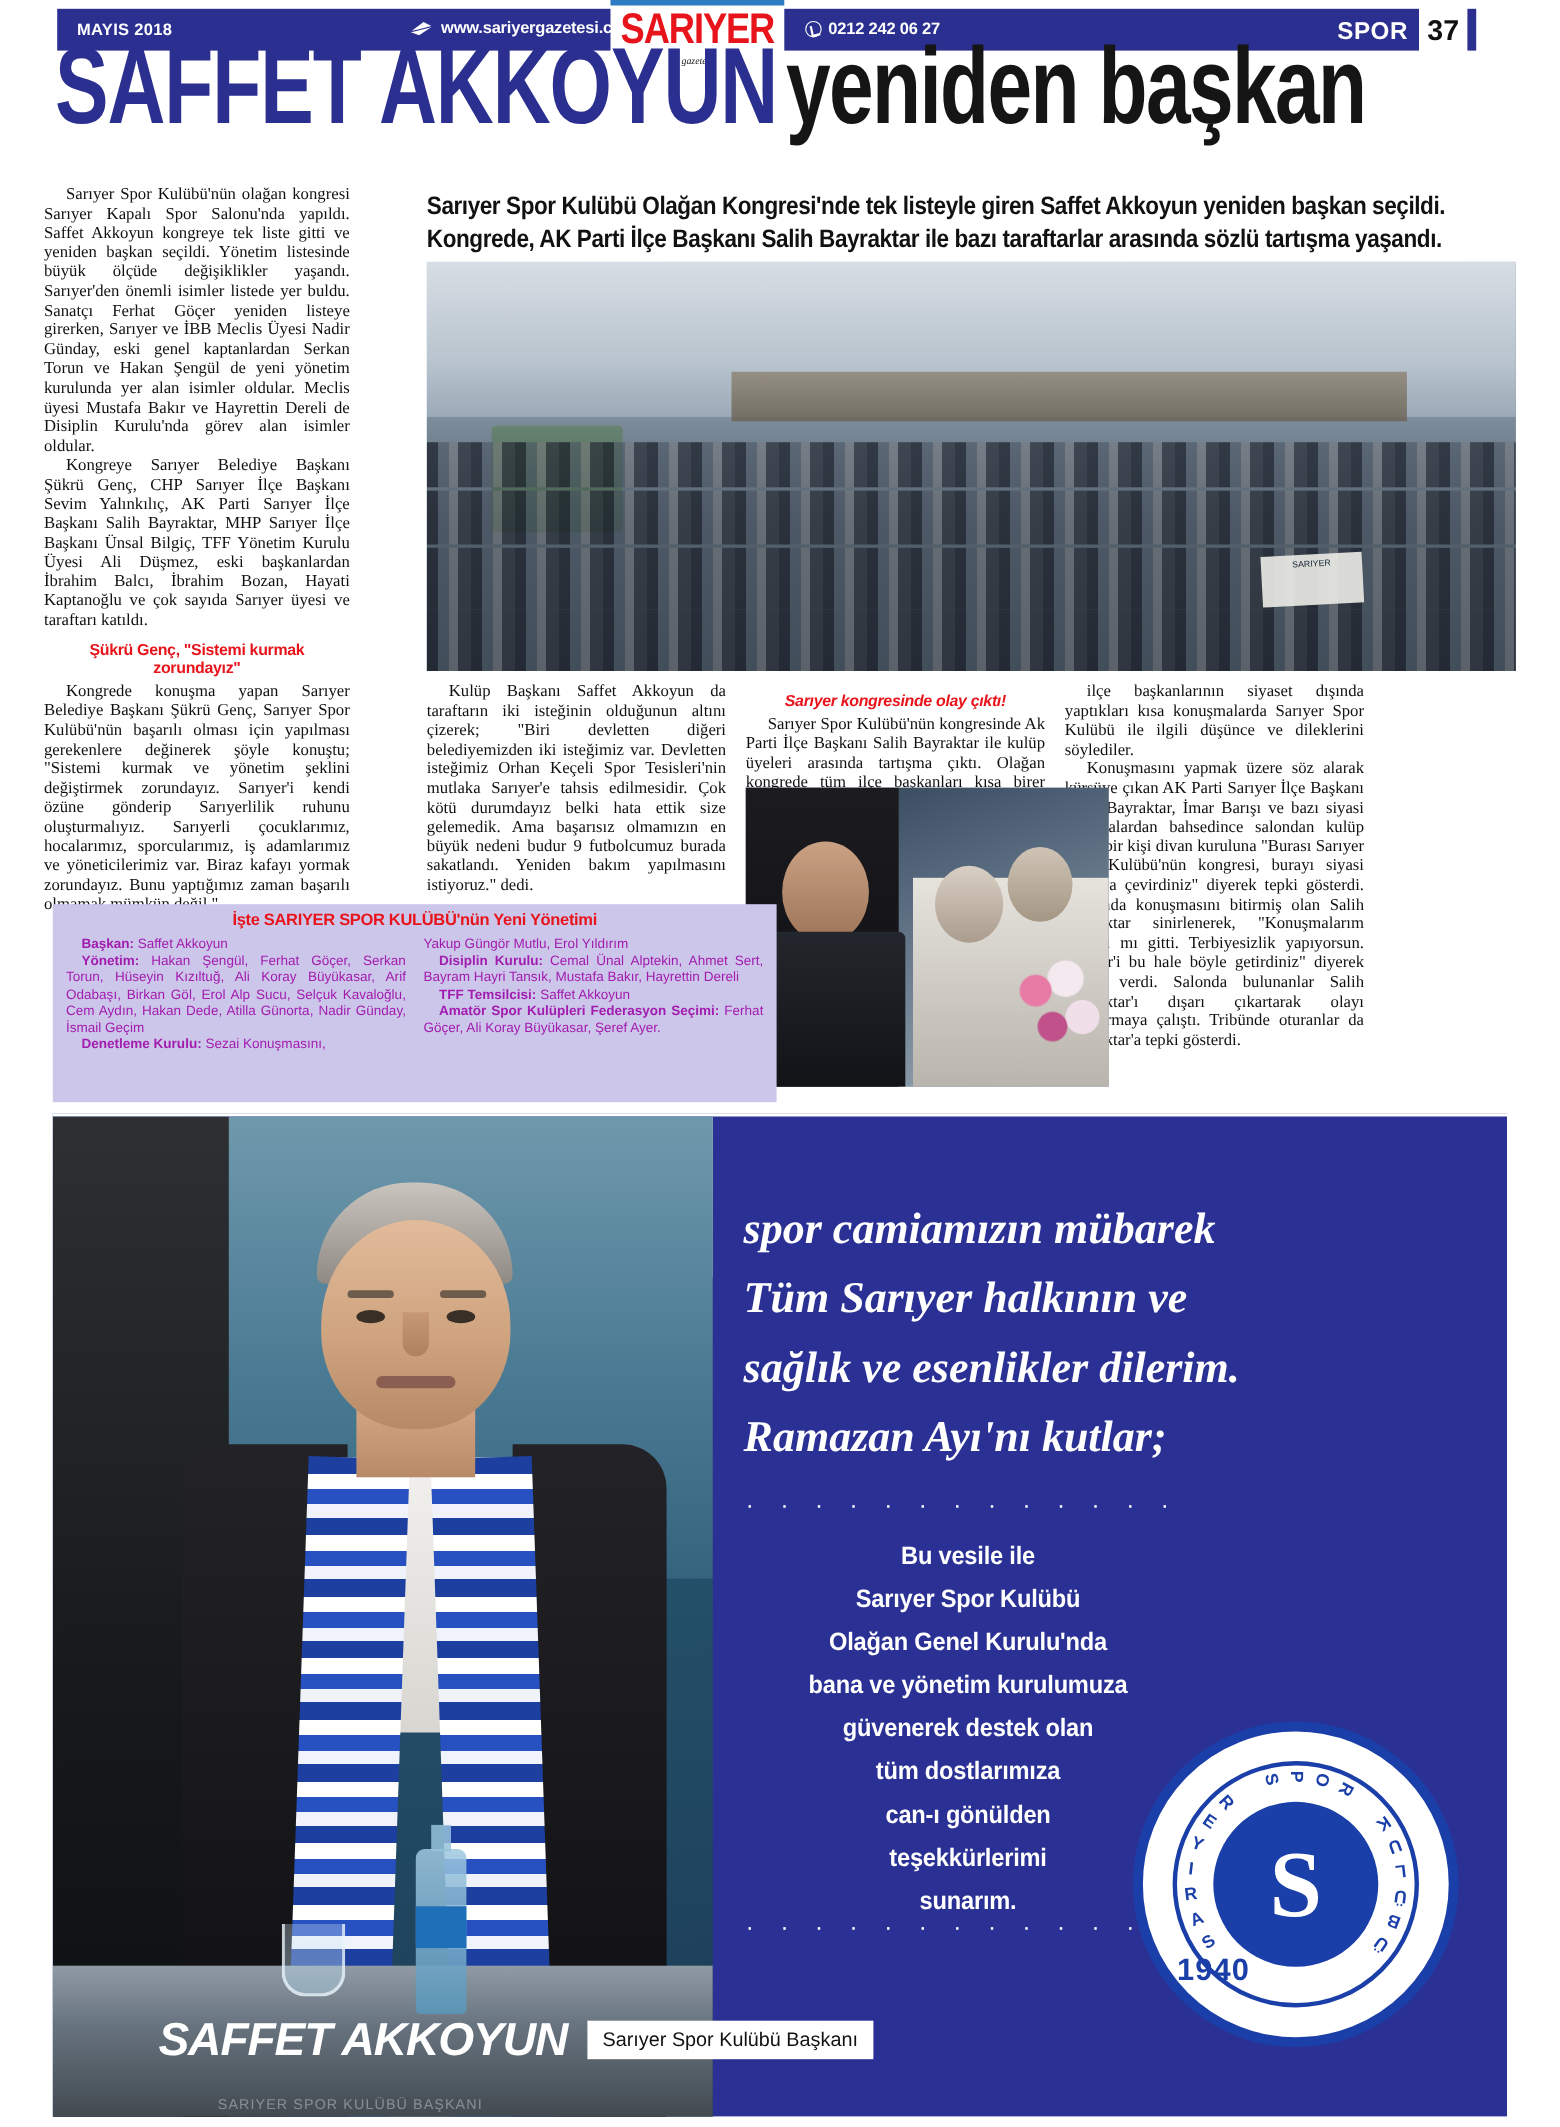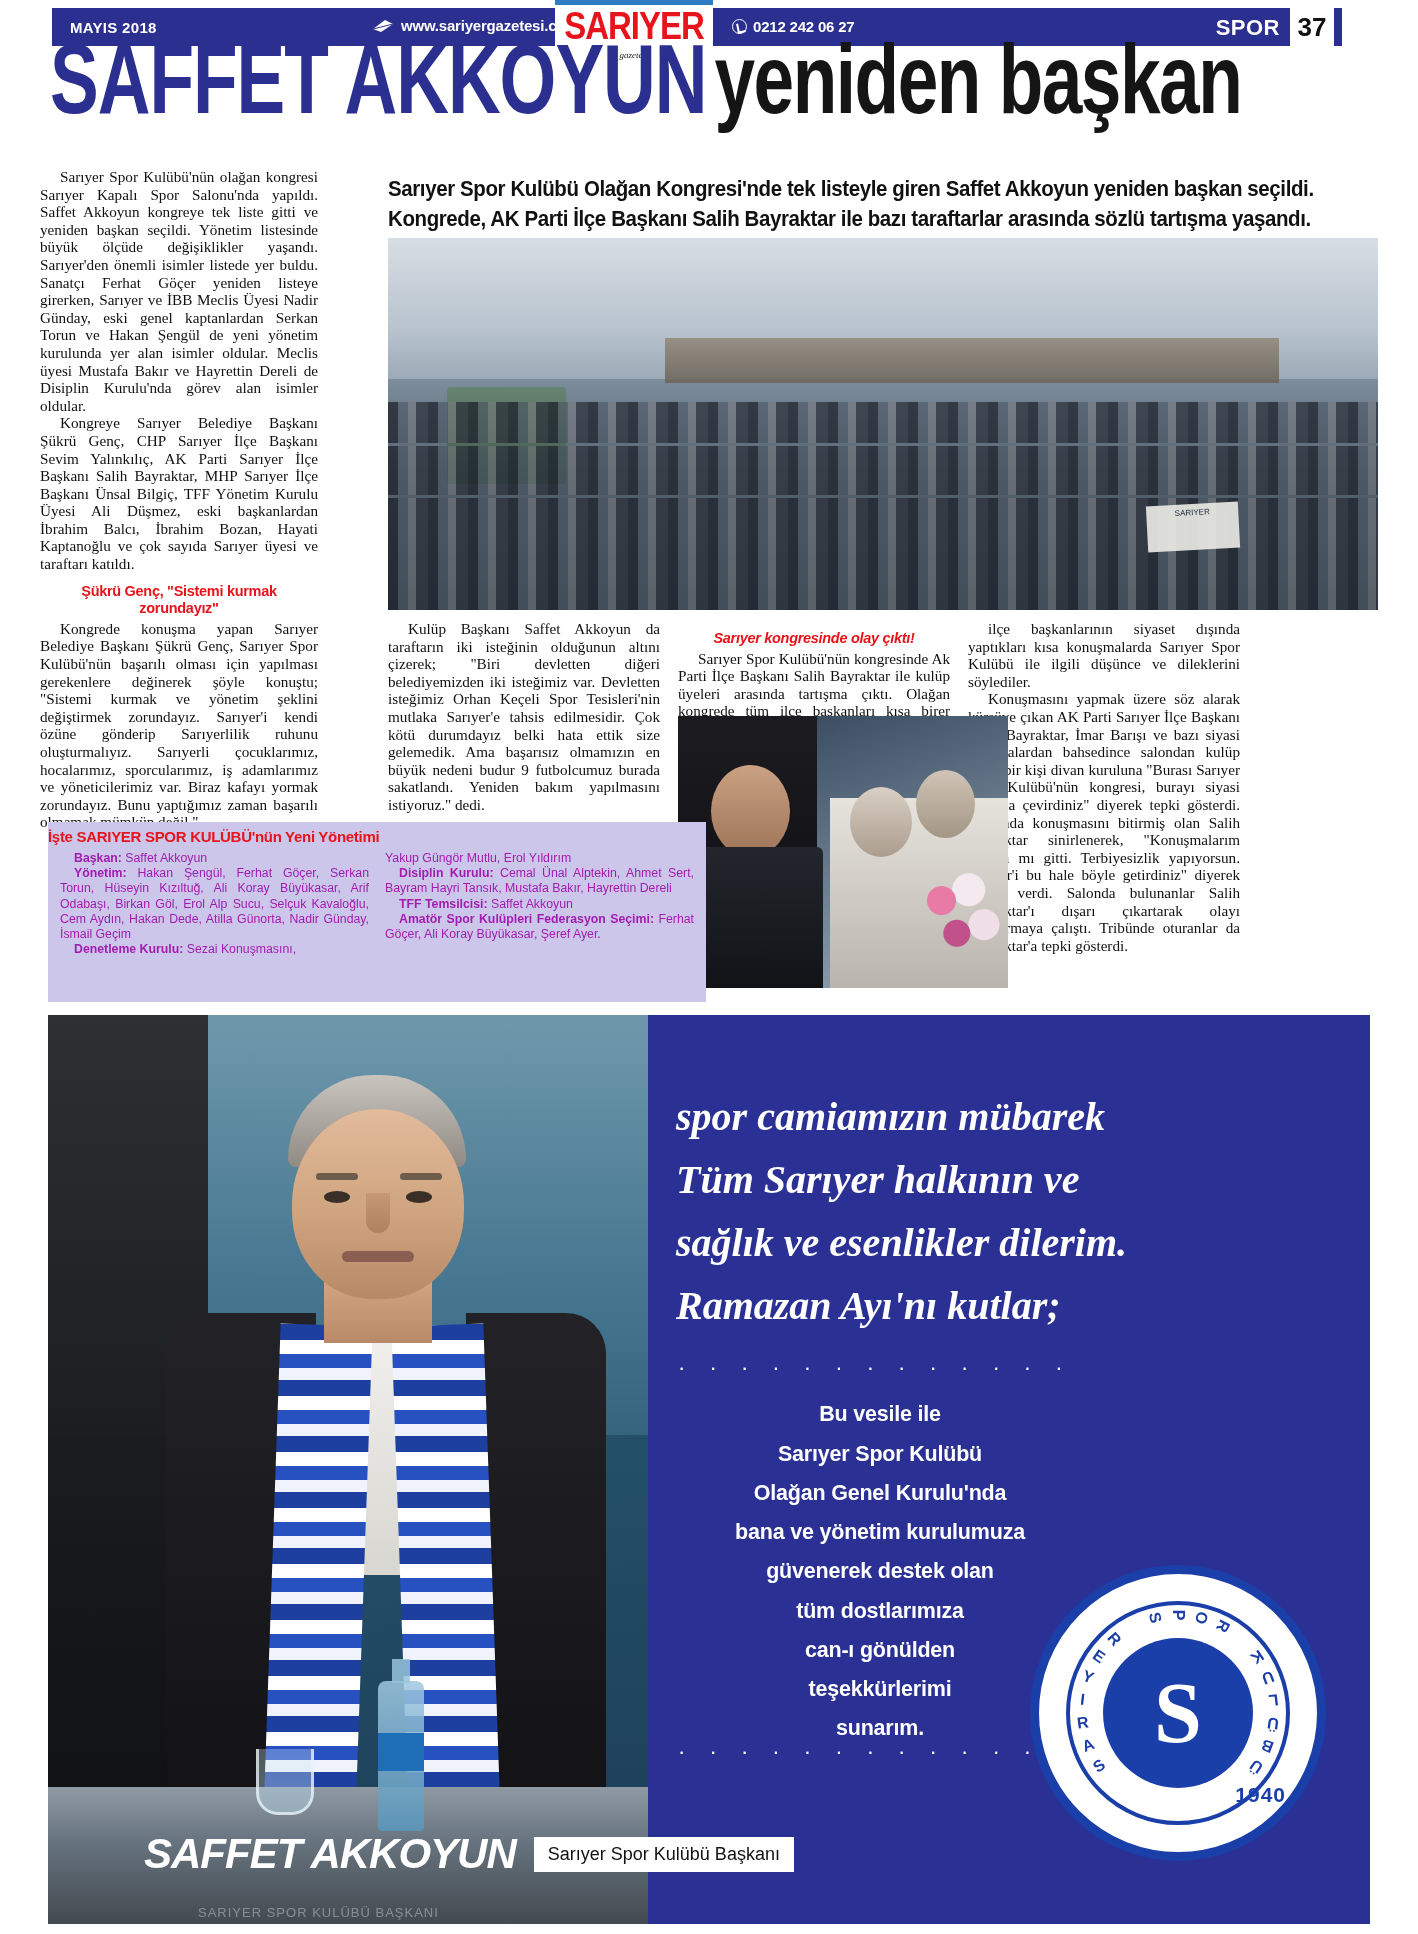--- a/index.html
+++ b/index.html
@@ -215,21 +215,21 @@
                 radial-gradient(circle at 80% 62%, #f0dfe8 0 15px, transparent 16px);
   }
 
   
   .info-box {
     position: absolute; left: 48px; top: 822px;
     width: 658px; height: 180px;
     background: #ccc7ea;
   }
   .info-title {
-    text-align: left; color: #e8141b;
+    text-align: center; color: #e8141b;
     font-family: "Liberation Sans", sans-serif;
     font-weight: bold; font-size: 15px;
     padding-top: 6px; letter-spacing: -0.3px;
   }
   .info-cols {
     display: flex; gap: 16px; padding: 6px 12px 0 12px;
   }
   .info-col {
     flex: 1 1 50%;
     font-family: "Liberation Sans", sans-serif;
@@ -372,23 +372,23 @@
   .crest-top-text {
     position:absolute; left:0; top:-2px; width:100%; height:100%;
     font-family:"Liberation Sans",sans-serif; font-weight:bold;
     font-size:16px; color:#1b3fa8;
   }
   .crest-top-text span {
     position:absolute; left:50%; top:50%;
     transform-origin: 0 0;
   }
   .crest-year {
-    position:absolute; left:0; bottom:14px; width:100%; text-align:right;
+    position:absolute; left:0; bottom:14px; width:100%; text-align:left;
     color:#1b3fa8; font-family:"Liberation Sans",sans-serif;
-    font-weight:bold; font-size:21px; letter-spacing:1px;
+    font-weight:bold; font-size:28px; letter-spacing:1px;
   }
 
   
   .namebar {
     position:absolute; left:96px; bottom:46px;
     display:flex; align-items:center; gap:18px;
   }
   .namebar-name {
     color:#ffffff; font-family:"Liberation Sans", sans-serif;
     font-weight:bold; font-style:italic; font-size:42px;

